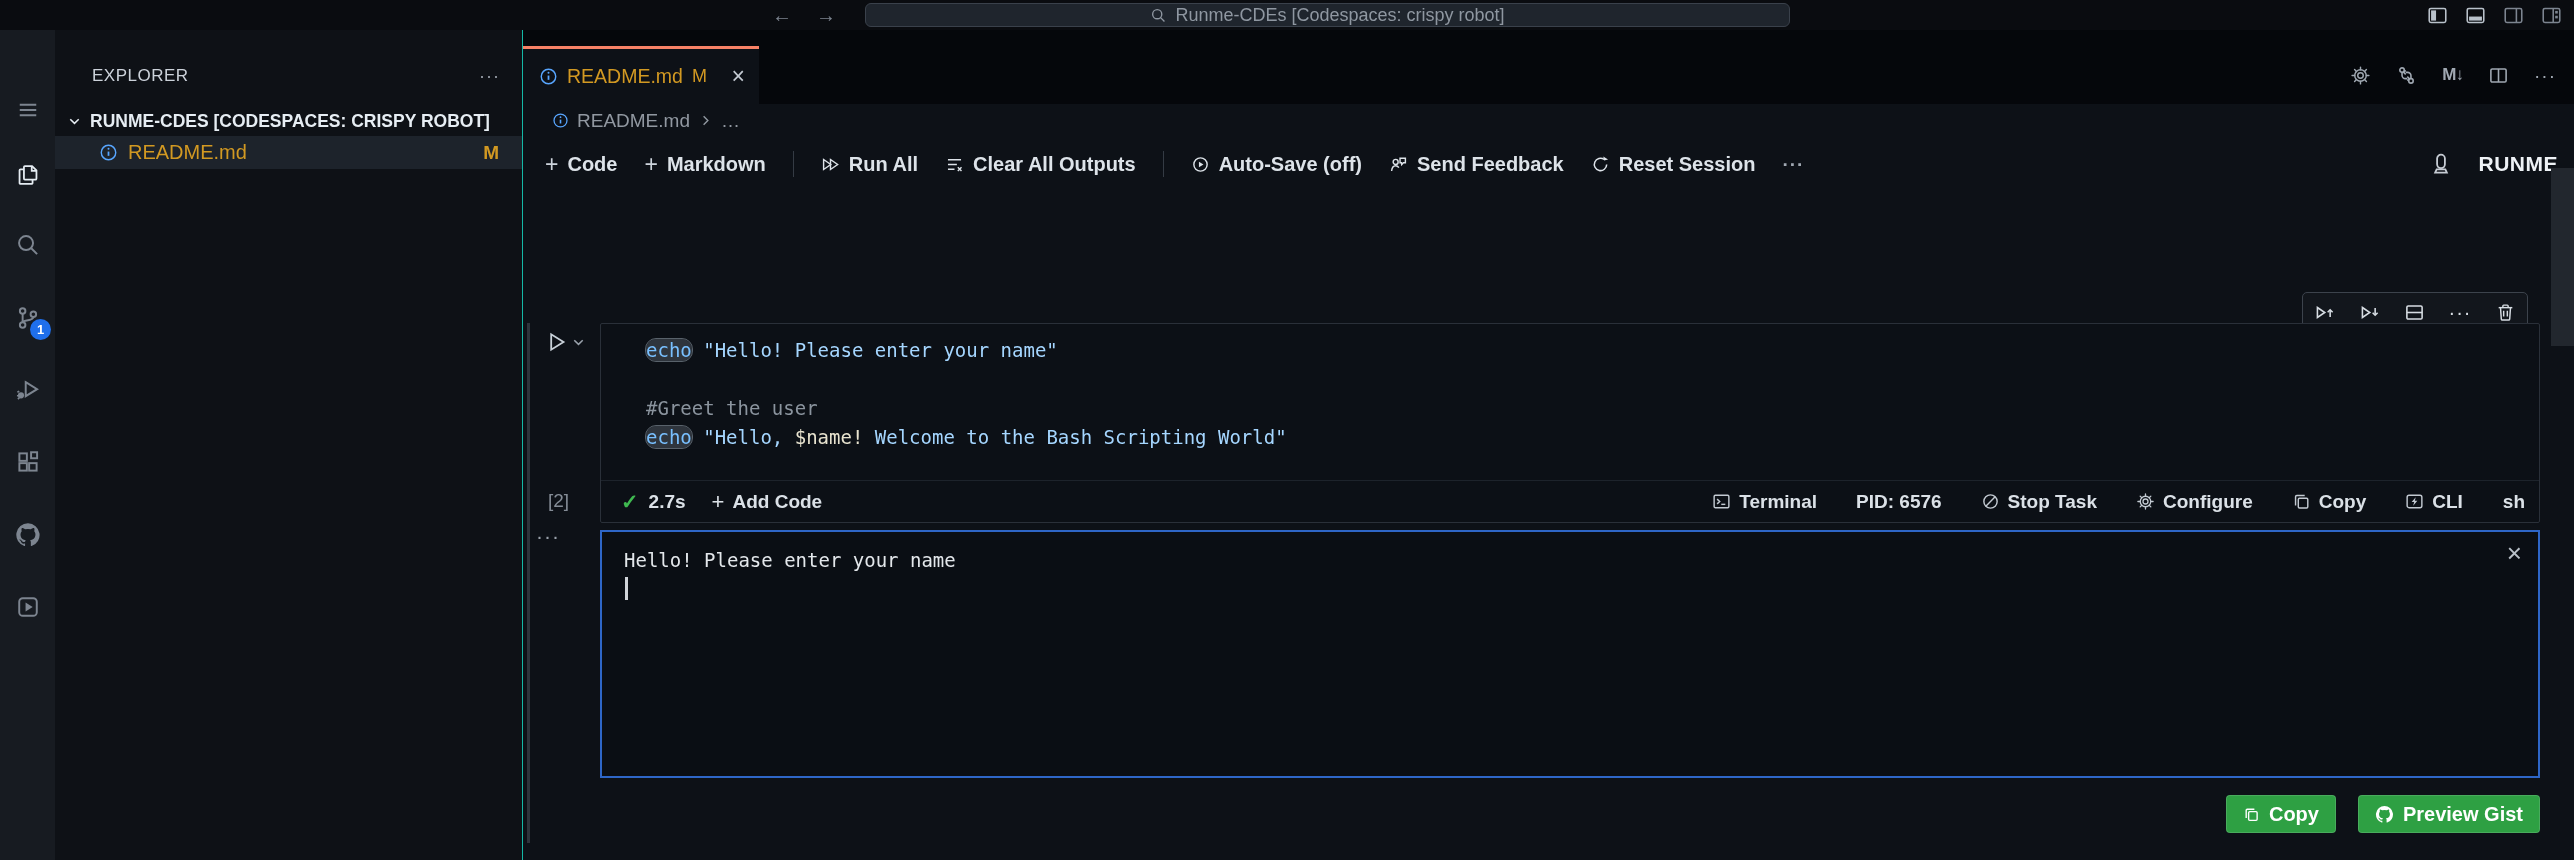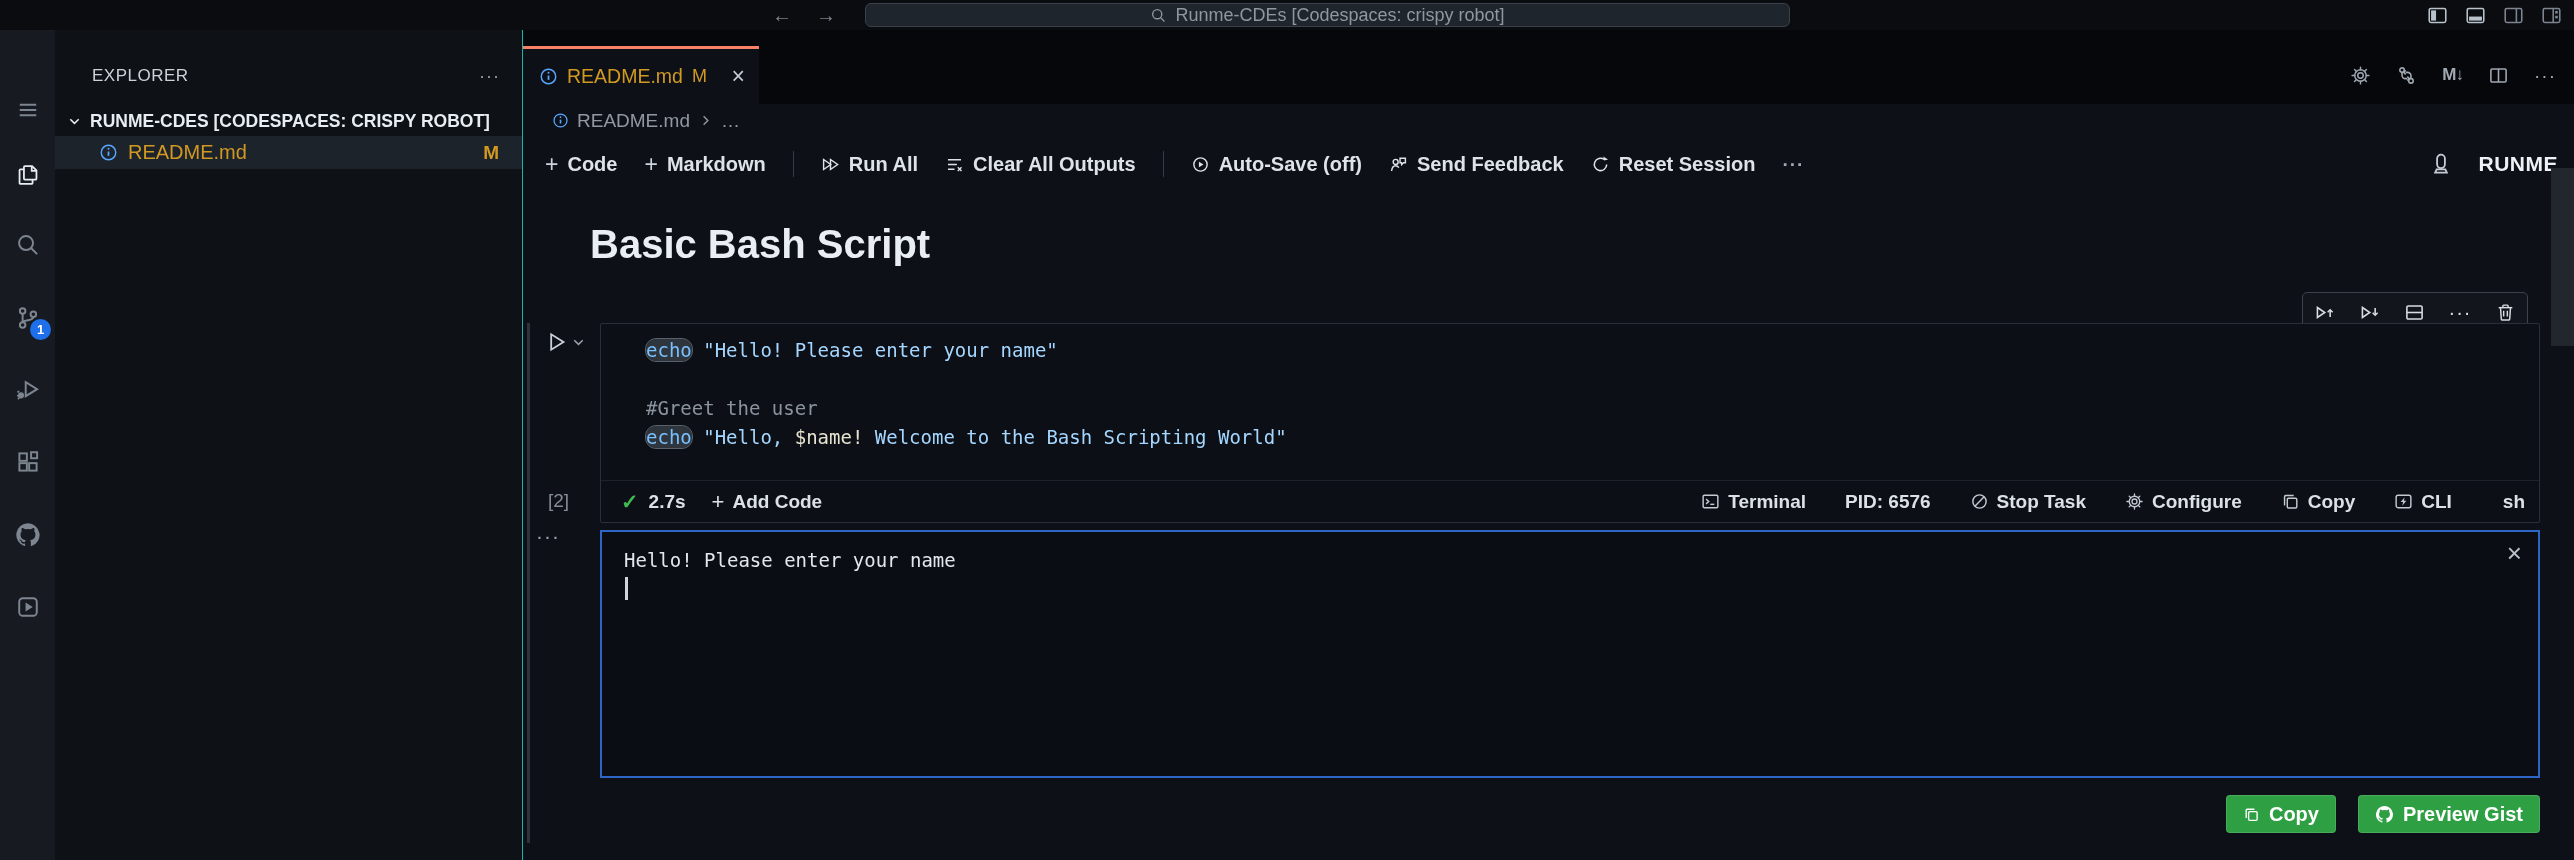--- a/index.html
+++ b/index.html
@@ -97,21 +97,21 @@
   .tok-str{color:var(--str,#a5d6ff)}
   .tok-comment{color:var(--comment,#8b949e)}
   .tok-var{color:var(--varname,#e8e3cf)}
 
   .cell-status{position:absolute;left:0;bottom:0;width:100%;height:42px;border-top:1px solid #1d232b;
        display:flex;align-items:center;gap:26px;padding:0 14px 0 20px;font-size:19px}
   .cs-item{display:flex;align-items:center;gap:8px;color:#dbe1e7;font-weight:600;white-space:nowrap}
   .cs-item svg{color:#c3cad2}
   .cs-check{color:var(--success,#3fb950);font-size:21px;font-weight:700}
   .cs-right{margin-left:auto;display:flex;align-items:center;gap:39px}
-  .cs-lang{color:#dbe1e7;font-weight:600;margin-left:12px}
+  .cs-lang{color:#dbe1e7;font-weight:600;margin-left:1px}
 
   
   .out-more{position:absolute;left:536px;top:524px;color:#9aa1ab;font-size:21px;letter-spacing:1px;cursor:pointer}
   .output-box{position:absolute;left:600px;top:530px;width:1940px;height:248px;background:#0a0e14;
        border:2px solid var(--focus,#2e66c7)}
   .out-text{position:absolute;left:22px;top:15px;font-family:"DejaVu Sans Mono",monospace;
        font-size:19px;line-height:27px;color:#e3e7eb;white-space:pre}
   .out-cursor{position:absolute;left:23px;top:45px;width:3px;height:23px;background:#d0d4d9}
   .out-close{position:absolute;right:16px;top:8px;color:#b9c0c8;font-size:26px;line-height:1;cursor:pointer}
 
@@ -339,21 +339,20 @@
     <span class="moreglyph" style="color:#a0a8b2">···</span>
     <div class="brand">
       <svg class="ic i24" viewBox="0 0 16 16" fill="none" stroke="currentColor" stroke-width="1.2">
         <rect x="5.4" y="1.8" width="5.2" height="9" rx="2.6"></rect>
         <path d="M4.1 13.8l1-2.2h5.8l1 2.2z"></path>
       </svg>
       <span>RUNME</span>
     </div>
   </div>
 
-  <h1 class="heading">Basic Bash Script</h1>
 
   <div class="focusbar"></div>
 
   <div class="gutter-run">
     <svg class="ic i24" viewBox="0 0 16 16" fill="none" stroke="currentColor" stroke-width="1.2">
         <path d="M4.8 2.9v10.2L13 8z"></path>
       </svg>
     <svg class="ic i15 chev" viewBox="0 0 16 16" fill="none" stroke="currentColor" stroke-width="1.6">
         <path d="M3.5 5.5L8 10l4.5-4.5"></path>
       </svg>

